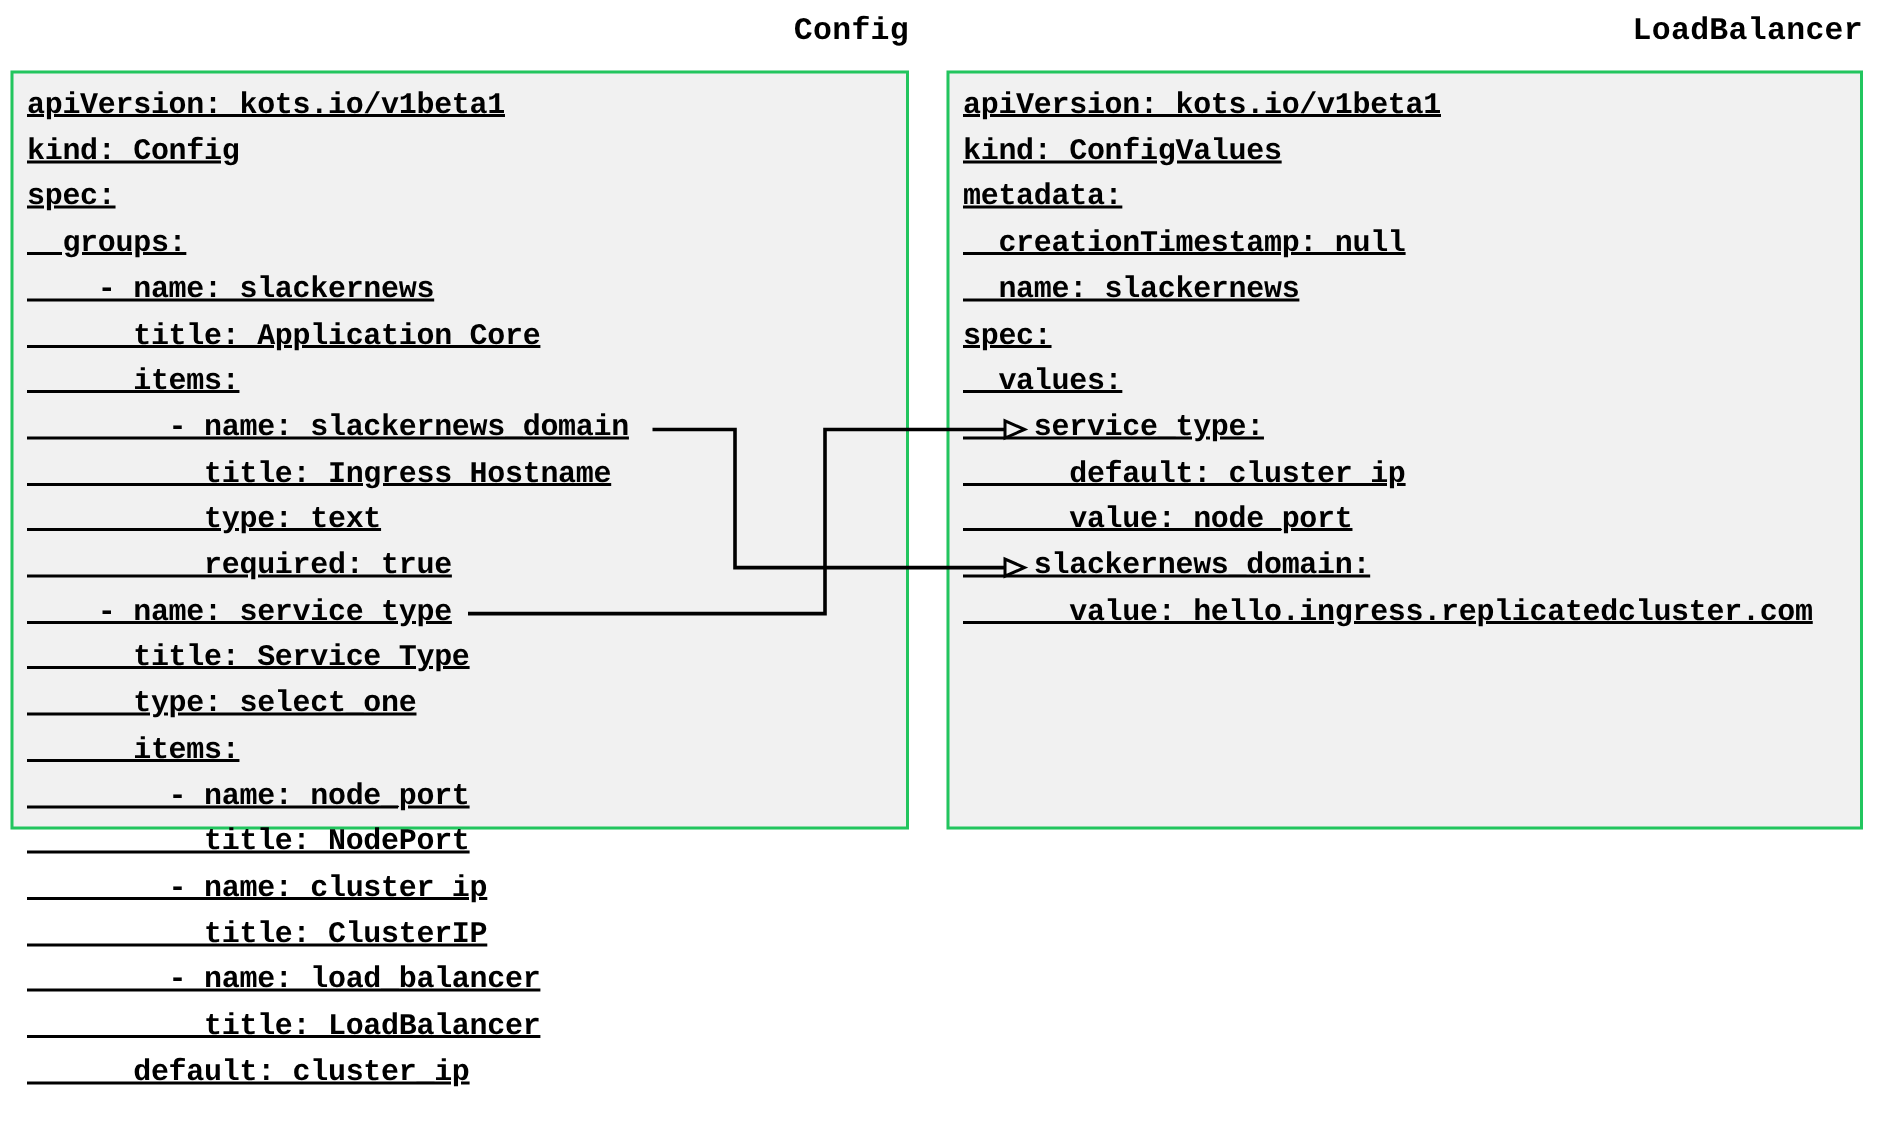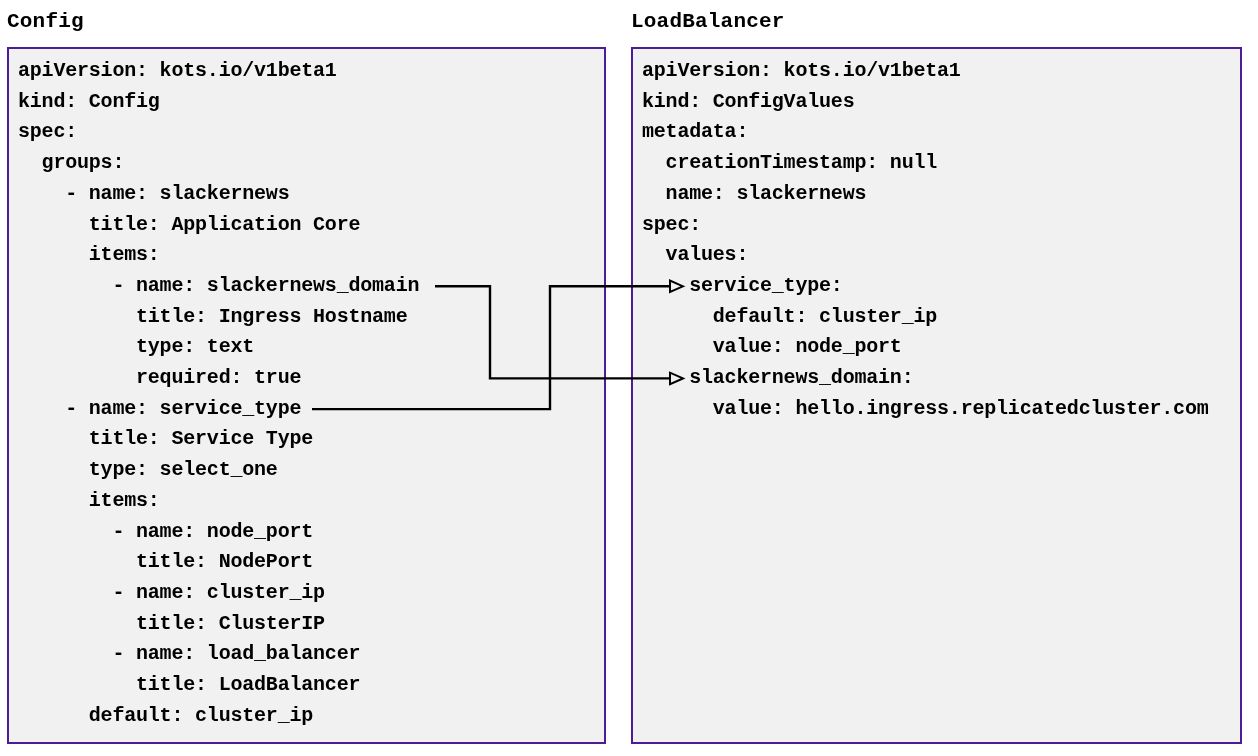--- a/index.html
+++ b/index.html
@@ -17,36 +17,37 @@
   .canvas {
     position: absolute;
     left: 0; top: 0;
     width: 1258px; height: 756px;
   }
   .panel-title {
     position: absolute;
     top: 6px;
     height: 32px;
     line-height: 32px;
-    text-align: left;
+    text-align: right;
     font-family: "Liberation Mono", monospace;
     font-size: 21px;
     font-weight: bold;
     color: #000000;
     letter-spacing: 0.2px;
   }
   .panel-title.left  { left: 7px;   width: 599px; }
   .panel-title.right { left: 631px; width: 611px; }
   .panel {
     position: absolute;
     top: 47px;
-    height: 697px;
+    height: 506px;
     background: #f1f1f1;
-    border: 2px solid #4c1d95;
+    border: 2px solid #22c55e;
     box-sizing: border-box;
+    text-decoration: underline;
   }
   .panel.left-panel  { left: 7px;   width: 599px; }
   .panel.right-panel { left: 631px; width: 611px; }
   .panel pre {
     margin: 0;
     padding: 7px 0 0 9px;
     font-family: "Liberation Mono", monospace;
     font-size: 20px;
     font-weight: bold;
     line-height: 30.7px;

